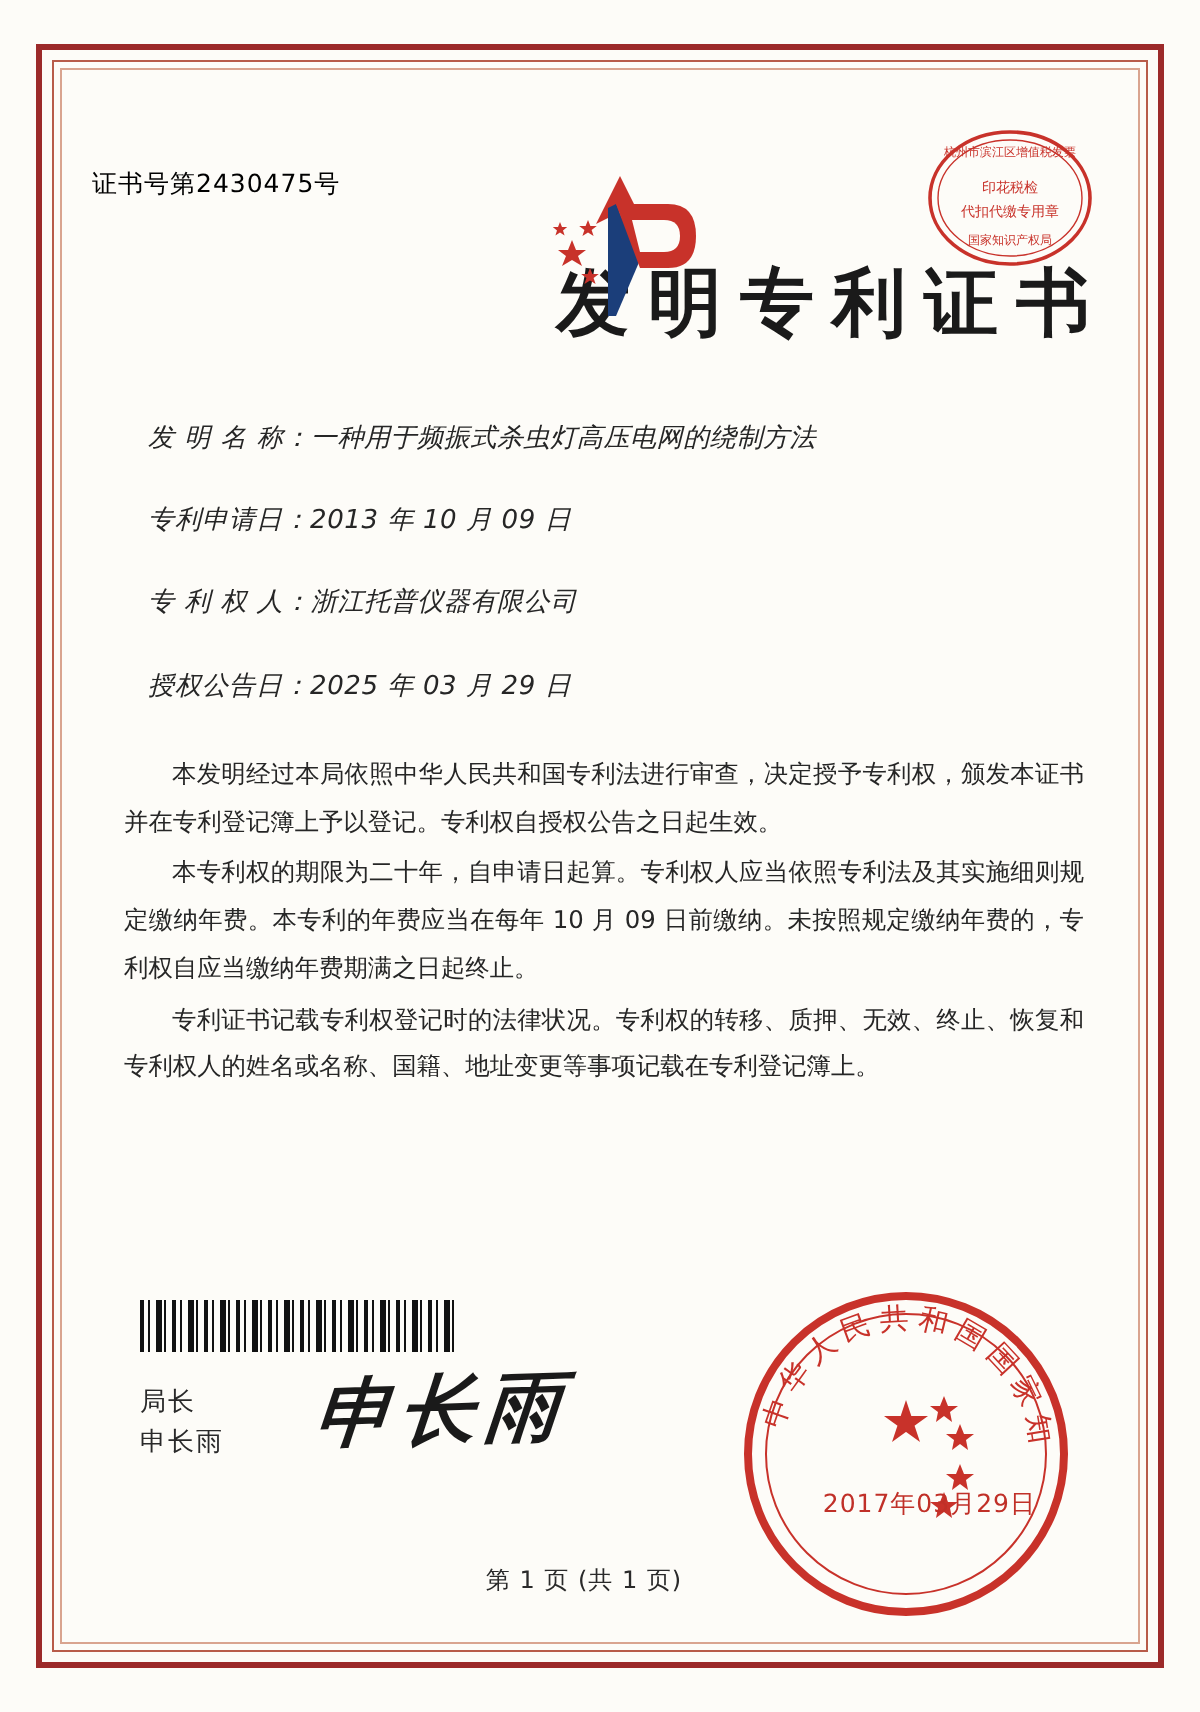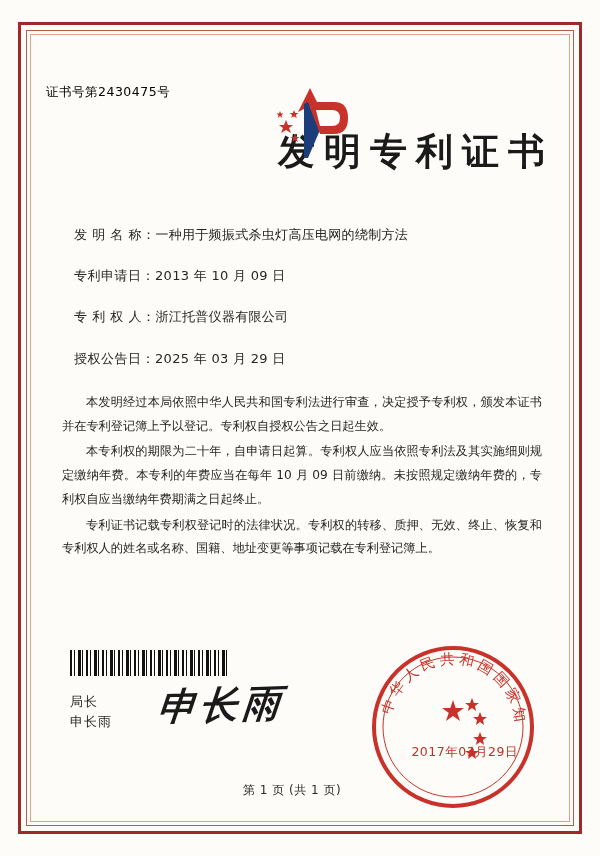--- a/index.html
+++ b/index.html
@@ -82,22 +82,23 @@
     font-family: "DejaVu Serif", "Liberation Serif", serif;
     font-size: 37px;
     font-weight: bold;
     letter-spacing: 9px;
     color: #1a1a1a;
     margin-top: 26px;
     text-indent: 9px;
   }
 
   .fields {
-    margin-top: 49px;
+    margin-top: 34px;
     padding-left: 28px;
+    font-style: italic;
   }
   .field-row {
     font-size: 13px;
     color: #262626;
     margin-bottom: 23px;
     line-height: 1.4;
     white-space: nowrap;
   }
   .field-label {
     letter-spacing: 0.5px;
@@ -188,20 +189,30 @@
 <body>
 
 <div class="certificate">
 
   <div class="border-outer"></div>
   <div class="border-inner"></div>
   <div class="border-thin"></div>
 
   <div class="content">
 
+    <div class="seal-top">
+      <svg width="86" height="86" viewBox="0 0 86 86">
+        <ellipse cx="43" cy="43" rx="40" ry="33" fill="none" stroke="#c8322a" stroke-width="1.8"></ellipse>
+        <ellipse cx="43" cy="43" rx="36" ry="29" fill="none" stroke="#c8322a" stroke-width="0.7"></ellipse>
+        <text x="43" y="22" font-size="6" fill="#c8322a" text-anchor="middle" font-family="DejaVu Sans, sans-serif">杭州市滨江区增值税发票</text>
+        <text x="43" y="40" font-size="7" fill="#c8322a" text-anchor="middle" font-family="DejaVu Sans, sans-serif">印花税检</text>
+        <text x="43" y="52" font-size="7" fill="#c8322a" text-anchor="middle" font-family="DejaVu Sans, sans-serif">代扣代缴专用章</text>
+        <text x="43" y="66" font-size="6" fill="#c8322a" text-anchor="middle" font-family="DejaVu Sans, sans-serif">国家知识产权局</text>
+      </svg>
+    </div>
 
     <div class="logo">
       <svg width="96" height="80" viewBox="0 0 96 80">
         <polygon points="46,4 58,28 46,22 34,28" fill="#c8322a"></polygon>
         <polygon points="44,18 56,46 44,74 40,74 40,20" fill="#1b3e7a"></polygon>
         <path d="M44 18 L70 18 Q84 18 84 34 Q84 50 70 50 L56 50 Z" fill="#c8322a"></path>
         <path d="M52 26 L68 26 Q76 26 76 34 Q76 42 68 42 L56 42 Z" fill="#fdfcf8"></path>
         <g fill="#c8322a">
           <polygon points="22,36 24,41 29,41 25,44 27,49 22,46 17,49 19,44 15,41 20,41"></polygon>
           <polygon points="30,26 31.2,29 34.4,29 31.8,31 32.8,34 30,32.2 27.2,34 28.2,31 25.6,29 28.8,29"></polygon>

